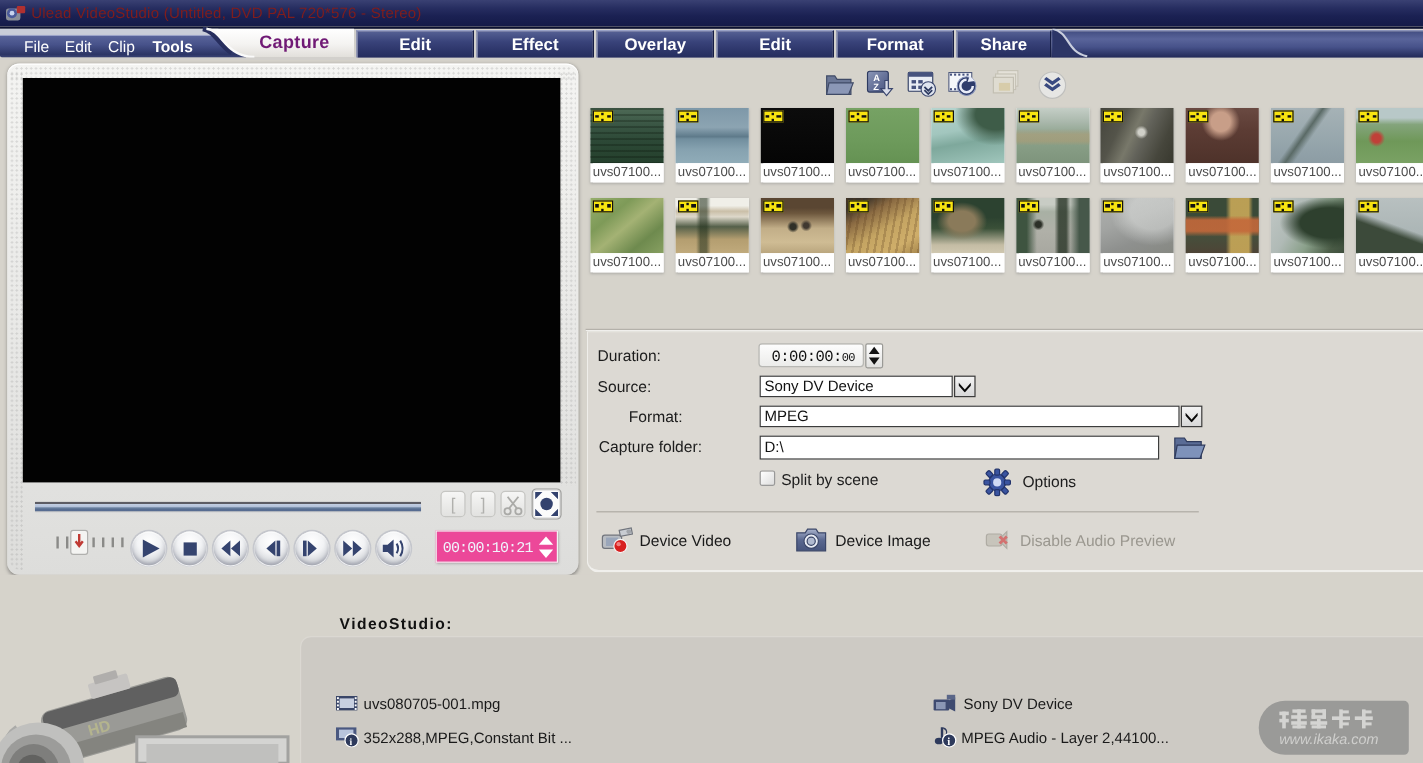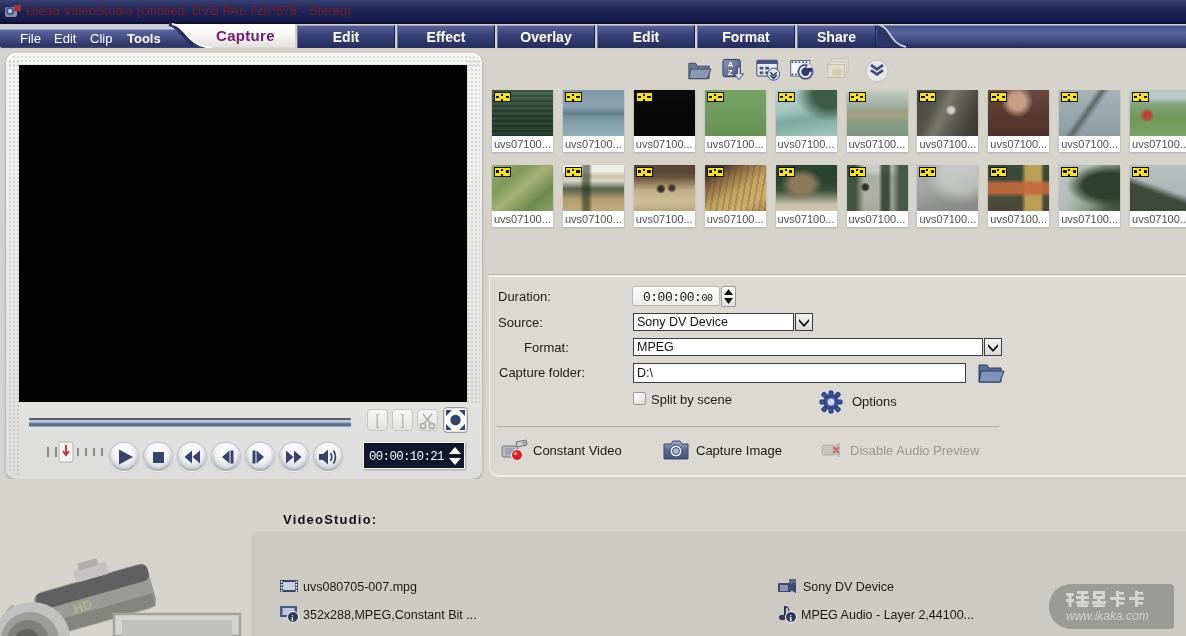--- a/index.html
+++ b/index.html
@@ -30,21 +30,21 @@
 
 #seek{left:29px;top:418px;width:322px;height:9px;border-radius:1px;background:linear-gradient(180deg,#c3cfe3 0%,#b4c2da 35%,#69809f 55%,#54698e 80%,#5a7094 100%);border-top:2px solid #5c5c64;border-bottom:1px solid #9aa0ac;}
 
 .sbtn{position:absolute;top:409px;width:21px;height:22px;border-radius:4px;background:linear-gradient(180deg,#f6f6f5,#e2e2e0);border:1px solid #c6c6c3;color:#b0b0ad;font-size:14px;text-align:center;line-height:20px;}
 #fbtn{left:443px;top:407px;width:25px;height:26px;border-radius:4px;background:#fbfbfb;border:1px solid #9a9a98;box-shadow:inset 0 0 0 1px #e0e0e0;}
 
 #jog{left:45px;top:441px;width:125px;height:22px;}
 
 .rbtn{position:absolute;top:443px;width:28px;height:28px;border-radius:50%;background:radial-gradient(circle at 50% 30%,#ffffff 0%,#f2f3f5 40%,#d8dade 68%,#b6b8be 100%);box-shadow:inset 0 -2px 3px rgba(125,130,145,.5), 0 1px 1px rgba(255,255,255,.9), inset 0 1px 1px #fff, 0 0 0 1.5px #c4c6cc;}
 
-#tcode{left:363px;top:442px;width:102px;height:27px;background:#0f172a;border:1px solid #f2f2f2;box-shadow:1px 1px 2px rgba(100,100,100,.5);color:#eef2fa;}
+#tcode{left:363px;top:442px;width:102px;height:27px;background:#ec4899;border:1px solid #f2f2f2;box-shadow:1px 1px 2px rgba(100,100,100,.5);color:#eef2fa;}
 #tcode .t{position:absolute;left:5px;top:7px;font-family:"Liberation Mono",monospace;font-size:12.5px;letter-spacing:-0.7px;color:#f0f4fc;}
 
 
 #vcombo{left:490px;top:58px;width:186px;height:22px;background:linear-gradient(180deg,#3d4a78 0%,#2c3966 55%,#253159 100%);border:1px solid #1c2747;color:#fff;}
 #vcombo .lbl{position:absolute;left:7px;top:3px;font-size:13px;}
 #vcombo .arr{position:absolute;right:0;top:0;width:19px;height:20px;border-left:1px solid #8a92b2;}
 #vcombo .arr:after{content:"";position:absolute;left:4px;top:7px;border:5.5px solid transparent;border-top:7px solid #fff;}
 .ticon{position:absolute;top:57px;width:26px;height:26px;}
 #expander{left:865px;top:59px;width:24px;height:24px;}
 
@@ -511,34 +511,34 @@
 
   <div class="abs" style="left:497px;top:426px;width:502px;height:1px;background:#aeaba4;"></div>
   <svg class="abs" style="left:500px;top:438px" width="30" height="24" viewBox="0 0 30 24">
     <rect x="2" y="8" width="16" height="11" rx="2" fill="#b8bcc2" stroke="#70747c"></rect>
     <rect x="5" y="10" width="10" height="7" fill="#9aa6ba"></rect>
     <path d="M16,4 L26,2 L27,7 L17,9 Z" fill="#c8ccd2" stroke="#70747c"></path>
     <circle cx="24" cy="5" r="2" fill="#a0a4aa"></circle>
     <circle cx="17" cy="17" r="5.5" fill="#d82020" stroke="#f4f4f4"></circle>
     <circle cx="15.5" cy="15.5" r="1.8" fill="#f08080"></circle>
   </svg>
-  <div class="inftext" style="left:533px;top:443px;font-size:13px;">Constant Video</div>
+  <div class="inftext" style="left:533px;top:443px;font-size:13px;">Device Video</div>
   <svg class="abs" style="left:661px;top:438px" width="30" height="25" viewBox="0 0 30 25">
     <path d="M3,6 L10,6 L12,3 L19,3 L21,6 L27,6 L27,21 L3,21 Z" fill="url(#cam)" stroke="#3a4668"></path>
     <defs>
         <linearGradient id="cam" x1="0" y1="0" x2="0" y2="1">
           <stop offset="0" stop-color="#a8b2cc"></stop>
           <stop offset=".5" stop-color="#5a6890"></stop>
           <stop offset="1" stop-color="#46547c"></stop>
         </linearGradient>
       </defs>
     <circle cx="15" cy="13" r="6" fill="#e8ecf4" stroke="#3a4668"></circle>
     <circle cx="15" cy="13" r="3.4" fill="#b0bad0" stroke="#3a4668"></circle>
   </svg>
-  <div class="inftext" style="left:696px;top:443px;font-size:13px;">Capture Image</div>
+  <div class="inftext" style="left:696px;top:443px;font-size:13px;">Device Image</div>
   <svg class="abs" style="left:820px;top:438px;opacity:.75" width="28" height="24" viewBox="0 0 28 24">
     <rect x="2" y="7" width="13" height="10" rx="2" fill="#c0bdb4" stroke="#a09d94"></rect>
     <path d="M15,9 L19,5 L19,19 L15,15 Z" fill="#c0bdb4" stroke="#a09d94"></path>
     <path d="M8,6 L14,12 M14,6 L8,12" stroke="#d05050" stroke-width="2.4" transform="translate(5,3)"></path>
   </svg>
   <div class="inftext" style="left:850px;top:443px;font-size:13px;color:#9a978f;">Disable Audio Preview</div>
 
   <div class="abs" id="bottom"></div>
   <svg class="abs" style="left:0px;top:540px" width="260" height="96" viewBox="0 0 260 96">
     <path d="M14,66 C2,74 0,92 14,100" stroke="#aaaaa8" stroke-width="4" fill="none"></path>
@@ -566,21 +566,21 @@
         <rect x="0.8" y="2" width="1.6" height="1.6"></rect>
         <rect x="0.8" y="5" width="1.6" height="1.6"></rect>
         <rect x="0.8" y="8" width="1.6" height="1.6"></rect>
         <rect x="0.8" y="11" width="1.6" height="1.6"></rect>
         <rect x="15.6" y="2" width="1.6" height="1.6"></rect>
         <rect x="15.6" y="5" width="1.6" height="1.6"></rect>
         <rect x="15.6" y="8" width="1.6" height="1.6"></rect>
         <rect x="15.6" y="11" width="1.6" height="1.6"></rect>
       </g>
   </svg>
-  <div class="inftext" style="left:303px;top:580px;">uvs080705-007.mpg</div>
+  <div class="inftext" style="left:303px;top:580px;">uvs080705-001.mpg</div>
   <svg class="abs" style="left:280px;top:606px" width="20" height="17" viewBox="0 0 20 17">
     <rect x="0" y="0" width="17" height="11" fill="#4a5880"></rect>
     <rect x="2.5" y="2" width="12" height="7" fill="#b8c4dc"></rect>
     <circle cx="13" cy="11" r="5.5" fill="#2e3a5c" stroke="#fff"></circle>
     <text x="11.2" y="14.5" font-size="8" font-weight="bold" fill="#fff" font-family="Liberation Serif">i</text>
   </svg>
   <div class="inftext" style="left:303px;top:608px;">352x288,MPEG,Constant Bit ...</div>
   <svg class="abs" style="left:776px;top:578px" width="24" height="18" viewBox="0 0 24 18">
     <rect x="2" y="5" width="13" height="9" rx="1" fill="#3e4a70"></rect>
     <rect x="4" y="7" width="8" height="6" fill="#8a96b4"></rect>

